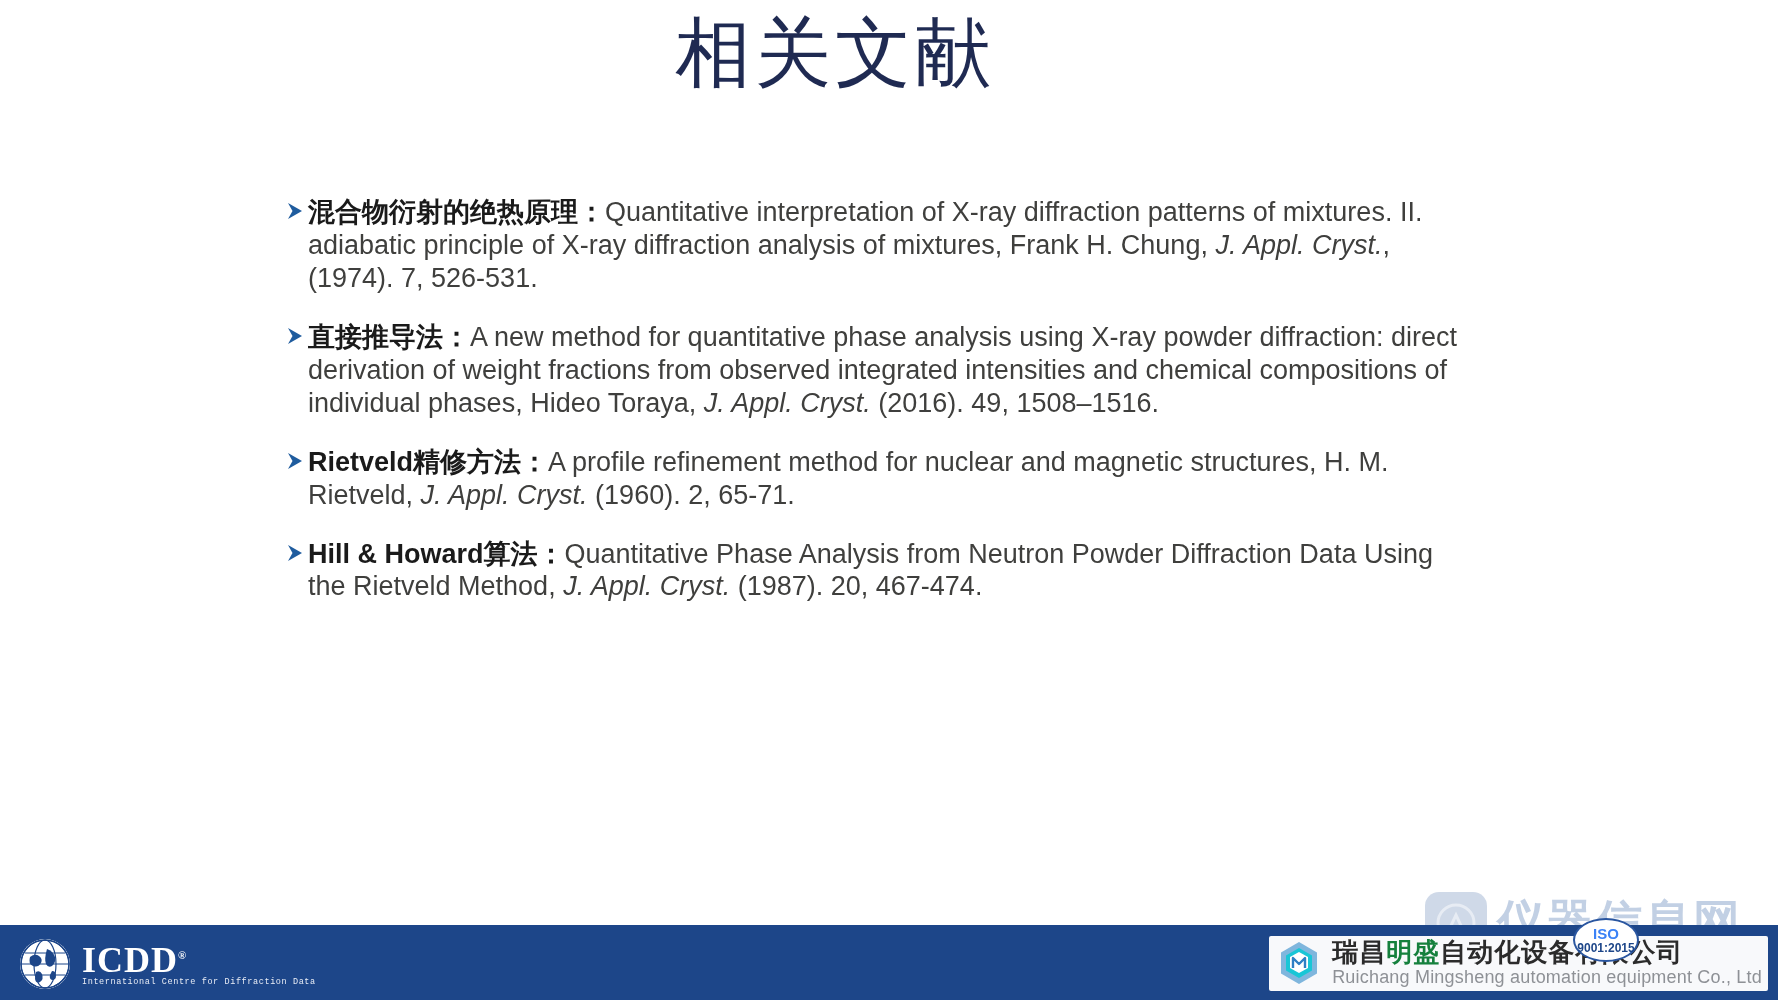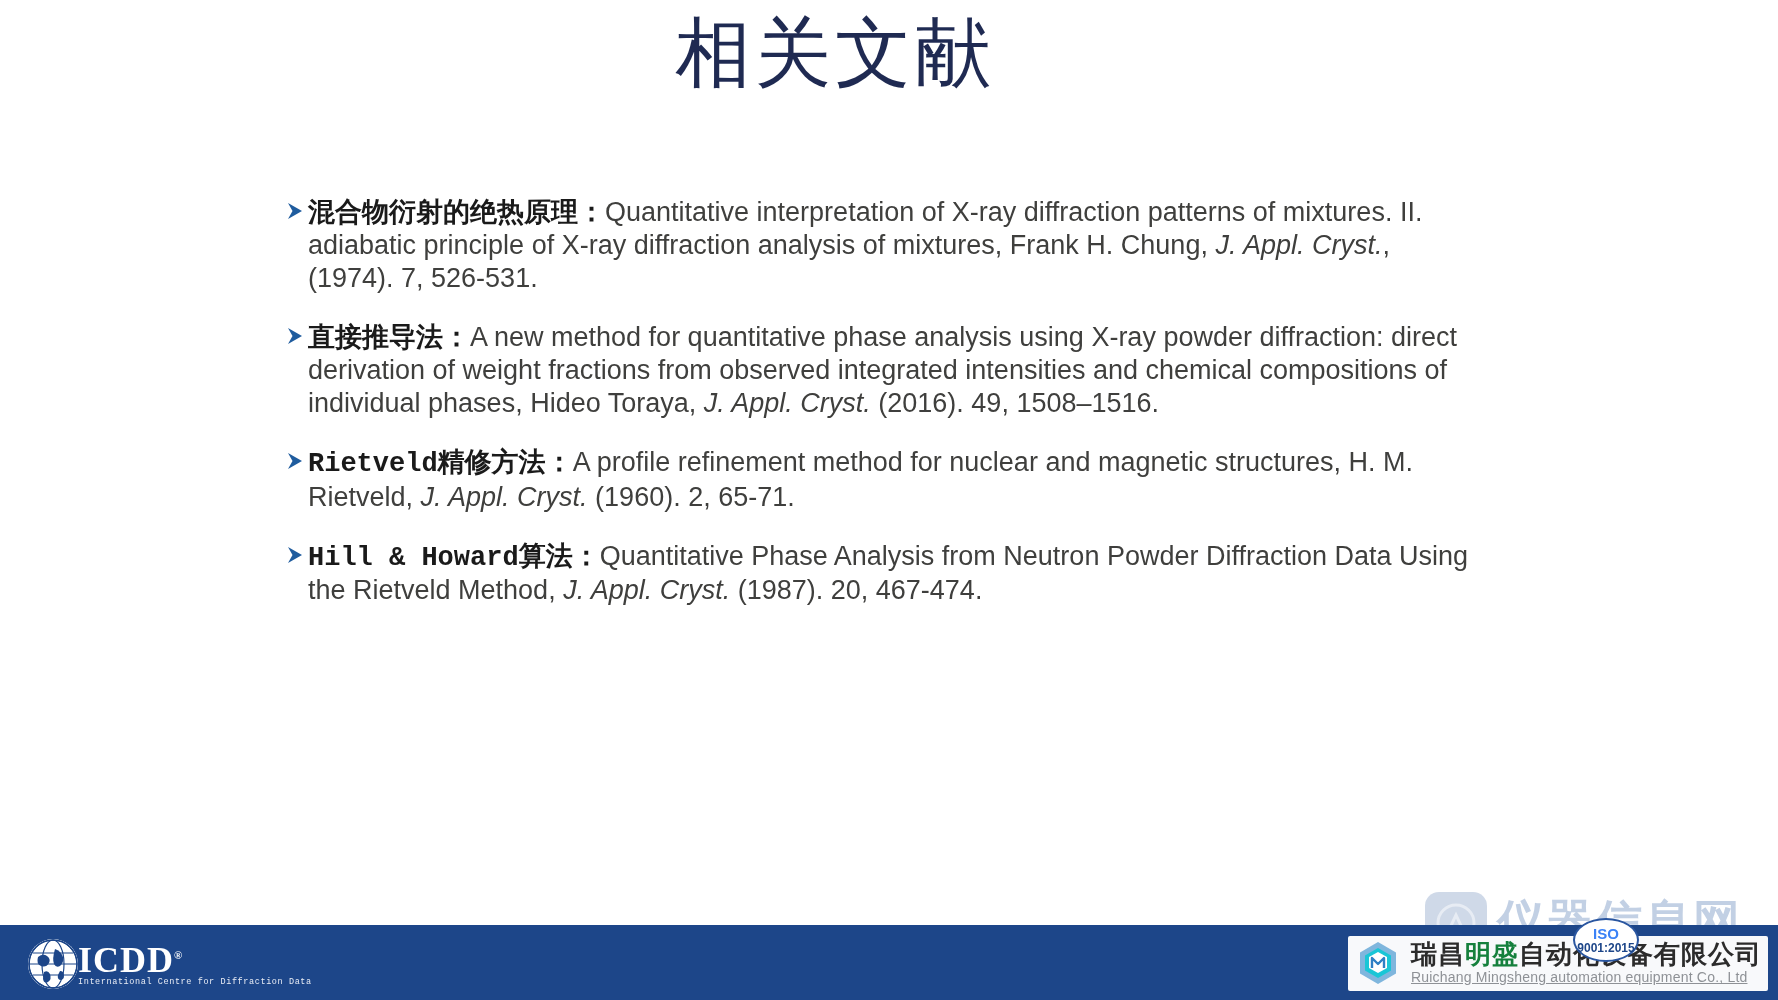--- a/index.html
+++ b/index.html
@@ -70,21 +70,21 @@
   .bullet-arrow svg { display: block; }
 
   .lead-cn {
     font-weight: bold;
     color: #1a1a1a;
     font-family: "Liberation Sans", "DejaVu Sans", sans-serif;
   }
   .lead-serif {
     font-weight: bold;
     color: #1a1a1a;
-    font-family: Liberation Mono, monospace;
+    font-family: Liberation Sans, sans-serif;
   }
   .colon {
     font-weight: bold;
     color: #1a1a1a;
   }
   .body-txt {
     color: #3f3f3d;
   }
   .it { font-style: italic; }
 
@@ -127,25 +127,25 @@
     font-weight: bold;
     letter-spacing: 2px;
     color: rgba(120,150,195,0.45);
     font-family: "DejaVu Sans", sans-serif;
     white-space: nowrap;
   }
 
   
   .icdd-logo {
     position: absolute;
-    left: 28px;
+    left: 20px;
     top: 936px;
     display: flex;
     align-items: center;
-    gap: 0;
+    gap: 12px;
     height: 56px;
     justify-content: flex-end;
   }
   .icdd-globe {
     width: 50px;
     height: 50px;
     border-radius: 50%;
     background: #ffffff;
     position: relative;
     overflow: hidden;
@@ -202,26 +202,25 @@
   .ms-cn {
     font-size: 26px;
     font-weight: bold;
     color: #2b2b2b;
     font-family: "DejaVu Sans", sans-serif;
     white-space: nowrap;
     letter-spacing: 1px;
   }
   .ms-cn .hl { color: #15803d; }
   .ms-en {
-    font-size: 14px;
+    font-size: 18px;
     color: #8e9196;
     letter-spacing: 0.2px;
     white-space: nowrap;
     margin-top: 2px;
-    text-decoration: underline;
   }
 
   
   .iso-badge {
     position: absolute;
     left: 1573px;
     top: 918px;
     width: 62px;
     height: 40px;
     border-radius: 50%;

